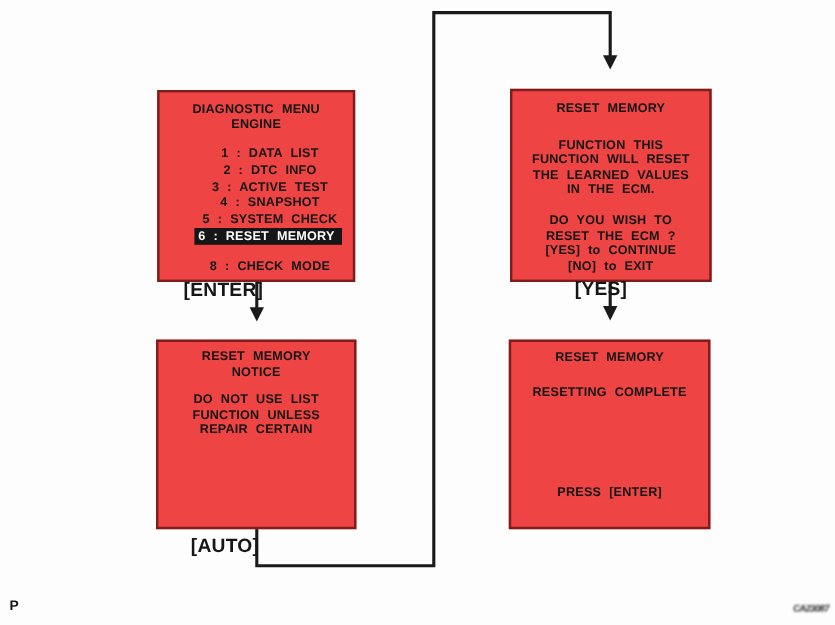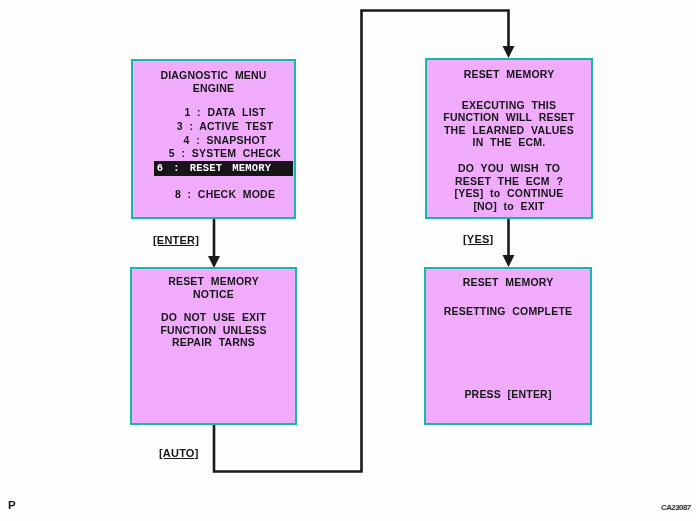--- a/index.html
+++ b/index.html
@@ -9,52 +9,52 @@
     background: #fdfdfd;
     font-family: "Liberation Sans", sans-serif;
     color: #161616;
     overflow: hidden;
   }
   .connectors { position:absolute; left:0; top:0; width:696px; height:521px; }
 
   .screen {
     position: absolute;
     box-sizing: border-box;
-    border: 2px solid #14b8a6;
-    background: #f0abfc;
+    border: 2px solid #7f1d1d;
+    background: #ef4444;
     text-align: center;
     font-weight: bold;
+    margin-top: 16px;
   }
   #box-diagnostic-menu   { left:131px; top:59px;  width:165px; height:160px; }
   #box-reset-confirm     { left:425px; top:58px;  width:168px; height:161px; }
   #box-reset-notice      { left:130px; top:267px; width:167px; height:158px; }
   #box-reset-complete    { left:424px; top:267px; width:168px; height:158px; }
 
   .t    { font-size:10.5px; line-height:12.6px; letter-spacing:0.2px; word-spacing:3.5px; white-space:pre; }
   .title-block { margin-top:8px; }
   .para { margin-top:13px; }
   .para.first { margin-top:18px; }
 
   .menu { margin-top:11px; text-align:center; padding-left:23px; }
   .menu-row { line-height:12.7px; }
   .menu-row.gap { margin-top:11px; }
   .menu-text { font-size:10.5px; letter-spacing:0.2px; word-spacing:3.5px; white-space:pre; }
   .menu-row.hl .menu-text {
     background:#161616; color:#fdfdfd;
-    padding:1px 22px 1px 3px; margin-left:-3px;
+    padding:1px 6px 1px 3px; margin-left:-3px;
     display:inline-block;
-    font-family:Liberation Mono, monospace;
   }
 
   .flow-label {
     position:absolute;
-    font-weight:bold; font-size:11px; letter-spacing:0.2px;text-decoration:underline;
+    font-weight:bold; font-size:16px; letter-spacing:0.2px;
   }
   #label-enter { left:153px; top:234px; }
-  #label-yes   { left:463px; top:233px; }
+  #label-yes   { left:479px; top:233px; }
   #label-auto  { left:159px; top:447px; }
 
   #corner-letter {
     position:absolute; left:8px; top:499px;
     font-weight:bold; font-size:11.5px;
   }
   #figure-code {
     position:absolute; right:5px; top:503px;
     font-weight:bold; font-size:8px; letter-spacing:-0.6px;
     color:#2a2a2a; filter: blur(0.7px); transform: skewX(-6deg);
@@ -86,55 +86,56 @@
     </g>
   </svg>
 
   <div class="screen" id="box-diagnostic-menu">
     <div class="title-block">
       <div class="t">DIAGNOSTIC MENU</div>
       <div class="t">ENGINE</div>
     </div>
     <div class="menu">
       <div class="menu-row"><span class="menu-text">1 : DATA LIST</span></div>
+      <div class="menu-row"><span class="menu-text">2 : DTC INFO</span></div>
       <div class="menu-row"><span class="menu-text">3 : ACTIVE TEST</span></div>
       <div class="menu-row"><span class="menu-text">4 : SNAPSHOT</span></div>
       <div class="menu-row"><span class="menu-text">5 : SYSTEM CHECK</span></div>
       <div class="menu-row hl"><span class="menu-text">6 : RESET MEMORY</span></div>
       <div class="menu-row gap"><span class="menu-text">8 : CHECK MODE</span></div>
     </div>
   </div>
 
   <div class="screen" id="box-reset-confirm">
     <div class="title-block">
       <div class="t">RESET MEMORY</div>
     </div>
     <div class="para first">
-      <div class="t">EXECUTING THIS</div>
+      <div class="t">FUNCTION THIS</div>
       <div class="t">FUNCTION WILL RESET</div>
       <div class="t">THE LEARNED VALUES</div>
       <div class="t">IN THE ECM.</div>
     </div>
     <div class="para">
       <div class="t">DO YOU WISH TO</div>
       <div class="t">RESET THE ECM ?</div>
       <div class="t">[YES] to CONTINUE</div>
       <div class="t">[NO] to EXIT</div>
     </div>
   </div>
 
   <div class="screen" id="box-reset-notice">
     <div class="title-block" style="margin-top:6px;">
       <div class="t">RESET MEMORY</div>
       <div class="t">NOTICE</div>
     </div>
     <div class="para" style="margin-top:11px;">
-      <div class="t">DO NOT USE EXIT</div>
+      <div class="t">DO NOT USE LIST</div>
       <div class="t">FUNCTION UNLESS</div>
-      <div class="t">REPAIR TARNS</div>
+      <div class="t">REPAIR CERTAIN</div>
     </div>
   </div>
 
   <div class="screen" id="box-reset-complete">
     <div class="title-block" style="margin-top:7px;">
       <div class="t">RESET MEMORY</div>
     </div>
     <div class="t status-line">RESETTING COMPLETE</div>
     <div class="t prompt-bottom">PRESS [ENTER]</div>
   </div>

